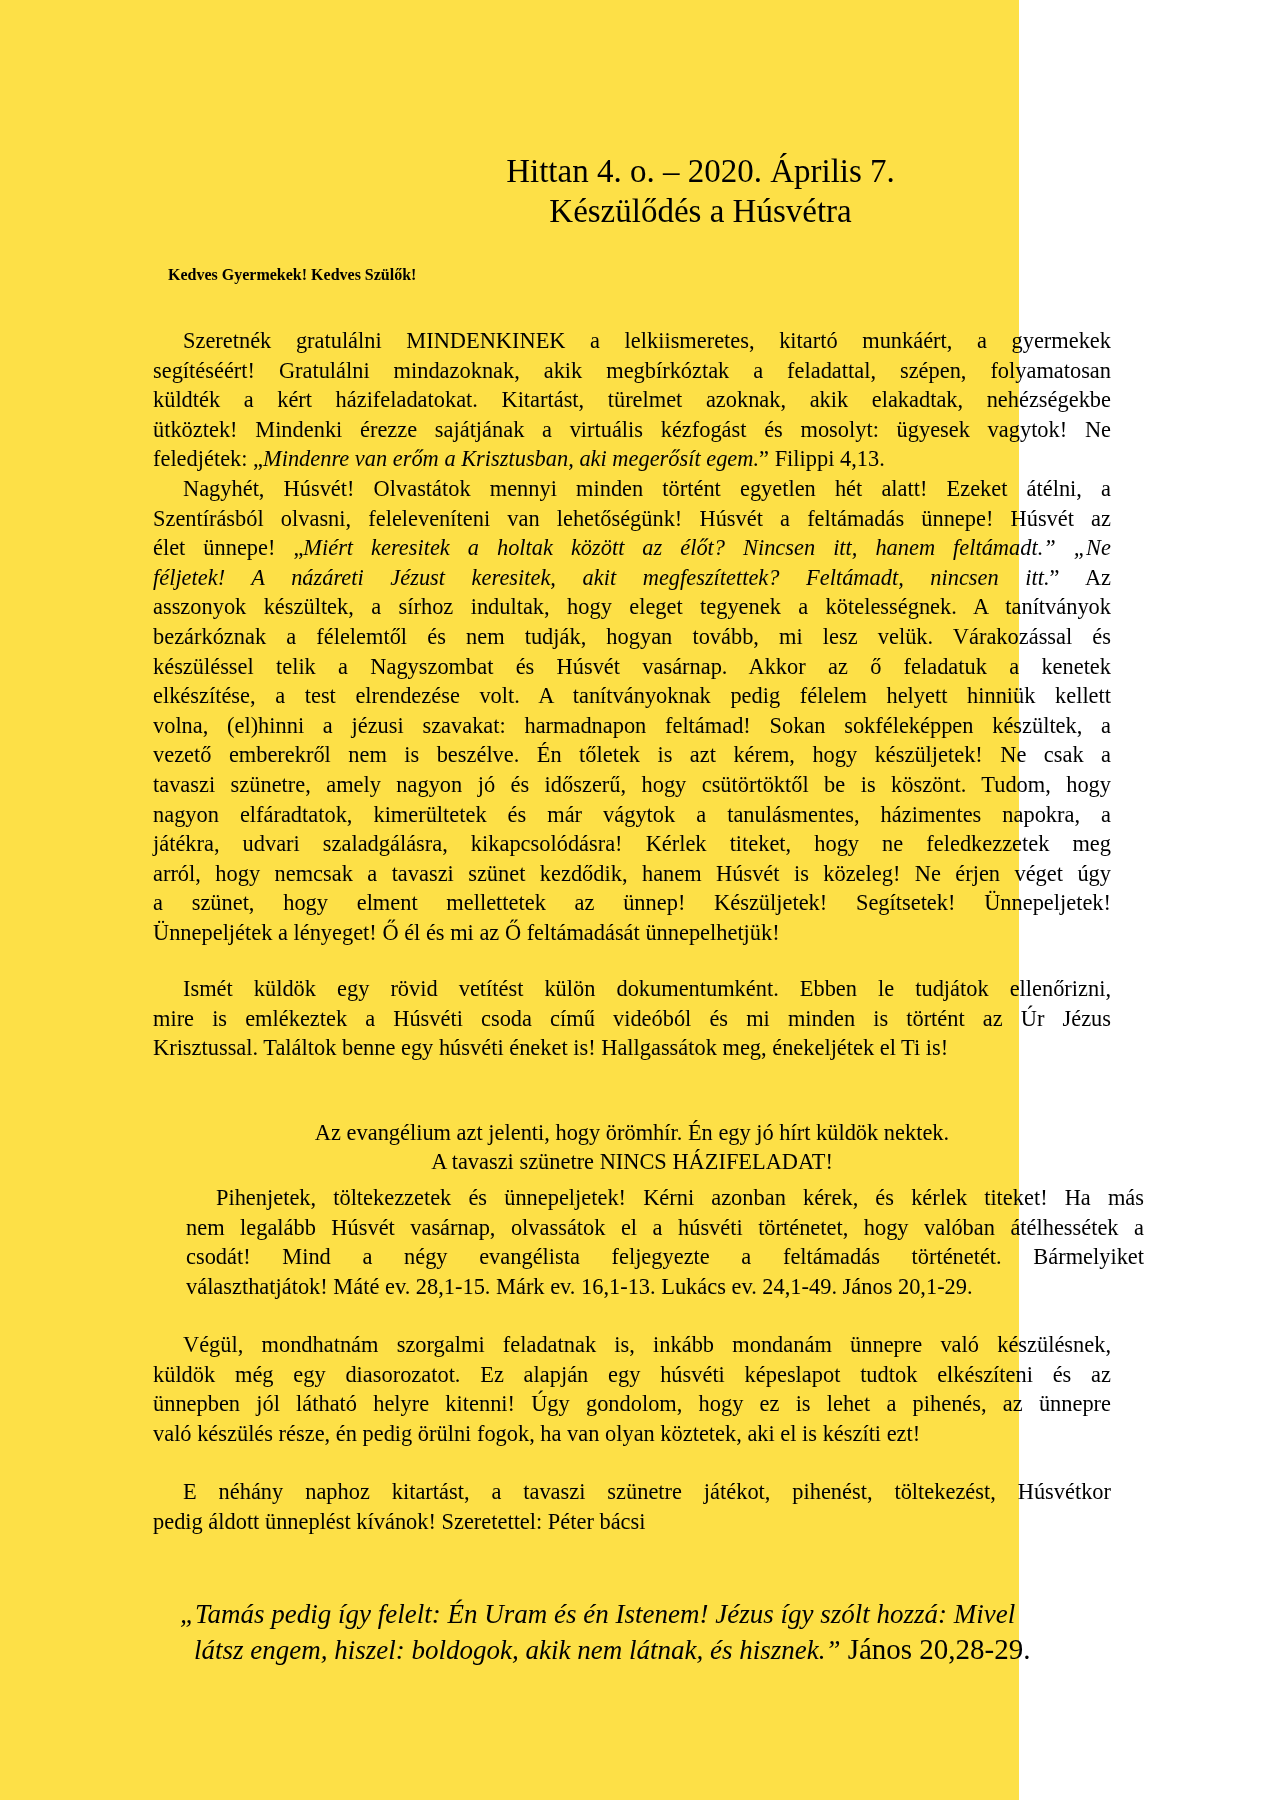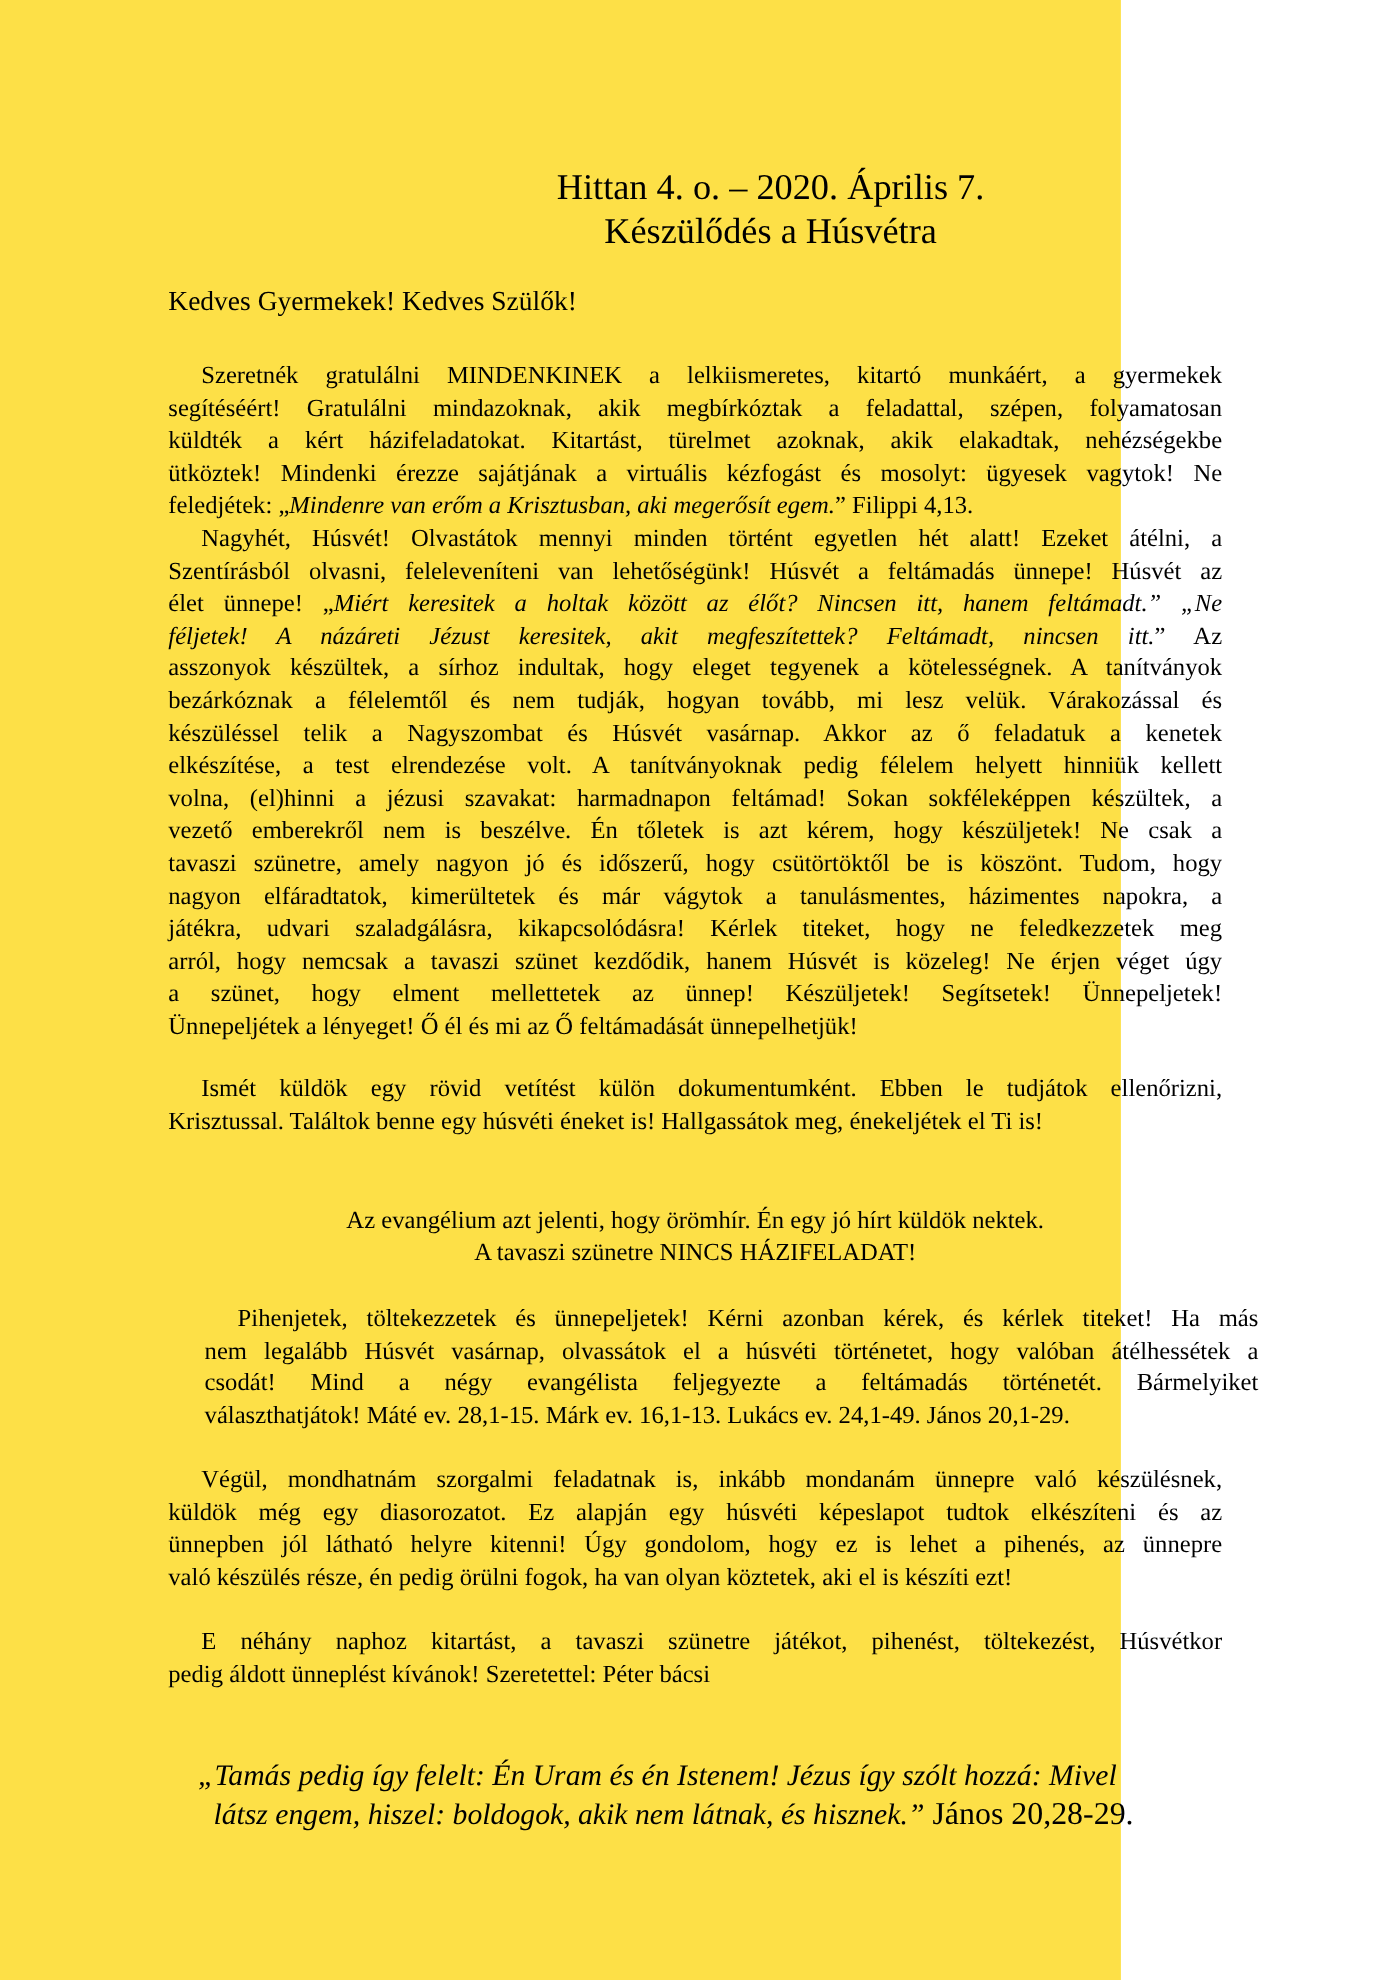--- a/index.html
+++ b/index.html
@@ -3,28 +3,28 @@
 <meta charset="utf-8">
 <style>
   html, body { margin: 0; padding: 0; background: #ffffff; }
   body { width: 1273px; height: 1800px; position: relative; overflow: hidden;
          font-family: "Liberation Serif", "DejaVu Serif", serif; color: #000; }
   .page { position: absolute; left: 0; top: 0; width: 1019px; height: 1800px; background: #fde047; }
   .title { position: absolute; left: 0; width: 1273px; text-align: center;
            font-size: 33px; line-height: 38px; }
   .title.l1 { top: 152px; left: 64px; }
   .title.l2 { top: 192px; left: 64px; }
-  .greeting { position: absolute; left: 153px; top: 260px; font-size: 25px; line-height: 30px; }
+  .greeting { position: absolute; left: 168px; top: 260px; font-size: 16px; line-height: 30px; font-weight: bold; }
   .para { position: absolute; left: 153px; width: 958px; font-size: 22.4px; line-height: 29.6px;
           text-align: justify; }
   .para .line { display: block; text-align: justify; text-align-last: justify; white-space: nowrap; height: 29.6px; }
   .para .line.last { text-align-last: left; }
   .para .line.ind { padding-left: 30px; }
   em { font-style: italic; }
-  .center { position: absolute; left: 153px; width: 958px; text-align: center; font-size: 22.4px; line-height: 29px; }
+  .center { position: absolute; left: 153px; width: 958px; text-align: center; font-size: 22.4px; line-height: 29px; margin-top: 24px; }
   .quote { position: absolute; left: 180px; width: 960px; font-size: 27px; line-height: 35px; font-style: italic; margin-top: 33px; }
   .quote .ref { font-style: normal; font-size: 29px; }
   .quote .ql2 { padding-left: 14px; }
 </style>
 </head>
 <body>
 
 <div class="page">
 
   <div class="title l1">Hittan 4. o. – 2020. Április 7.</div>
@@ -51,20 +51,21 @@
     <span class="line">tavaszi szünetre, amely nagyon jó és időszerű, hogy csütörtöktől be is köszönt. Tudom, hogy</span>
     <span class="line">nagyon elfáradtatok, kimerültetek és már vágytok a tanulásmentes, házimentes napokra, a</span>
     <span class="line">játékra, udvari szaladgálásra, kikapcsolódásra! Kérlek titeket, hogy ne feledkezzetek meg</span>
     <span class="line">arról, hogy nemcsak a tavaszi szünet kezdődik, hanem Húsvét is közeleg! Ne érjen véget úgy</span>
     <span class="line">a szünet, hogy elment mellettetek az ünnep! Készüljetek! Segítsetek! Ünnepeljetek!</span>
     <span class="line last">Ünnepeljétek a lényeget! Ő él és mi az Ő feltámadását ünnepelhetjük!</span>
   </div>
 
   <div class="para" style="top:974px;">
     <span class="line ind">Ismét küldök egy rövid vetítést külön dokumentumként. Ebben le tudjátok ellenőrizni,</span>
+    <span class="line">mire is emlékeztek a Húsvéti csoda című videóból és mi minden is történt az Úr Jézus</span>
     <span class="line last">Krisztussal. Találtok benne egy húsvéti éneket is! Hallgassátok meg, énekeljétek el Ti is!</span>
   </div>
 
   <div class="center" style="top:1094px;">
     <div>Az evangélium azt jelenti, hogy örömhír. Én egy jó hírt küldök nektek.</div>
     <div>A tavaszi szünetre NINCS HÁZIFELADAT!</div>
   </div>
 
   <div class="para" style="top:1183px;margin-left:33px;">
     <span class="line ind">Pihenjetek, töltekezzetek és ünnepeljetek! Kérni azonban kérek, és kérlek titeket! Ha más</span>

